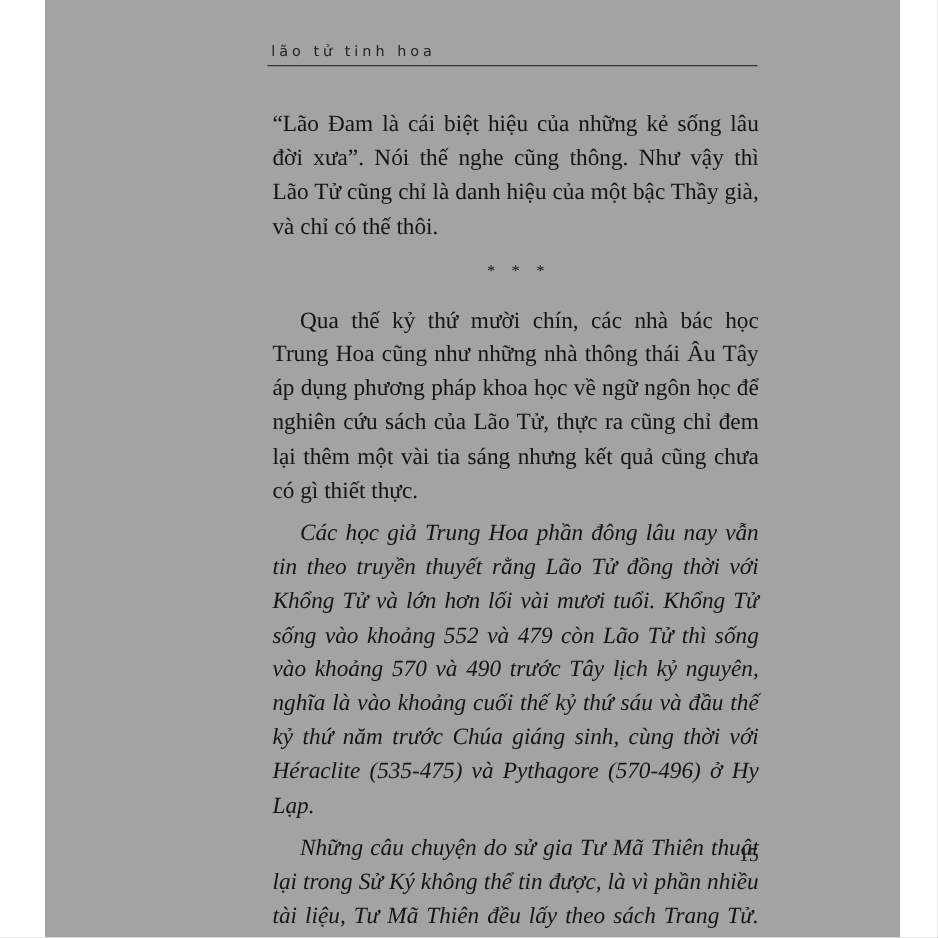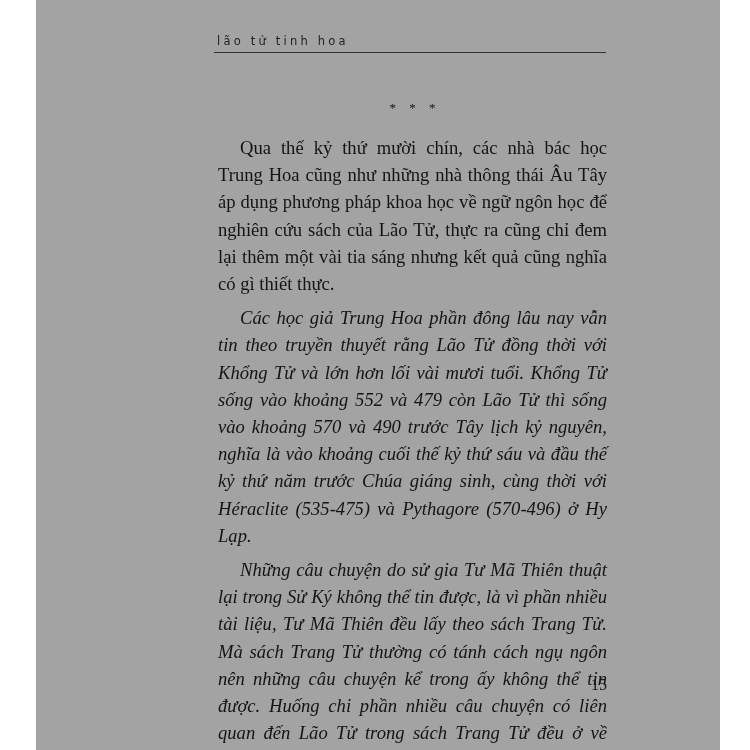--- a/index.html
+++ b/index.html
@@ -93,24 +93,25 @@
 <body>
 
 <div class="page">
 
   <div class="running-header">
     <span class="running-header-title">lão tử tinh hoa</span>
     <div class="header-rule"></div>
   </div>
 
   <div class="body-text">
+    <p class="para">“Lão Đam là cái biệt hiệu của những kẻ sống lâu đời xưa”. Nói thế nghe cũng thông. Như vậy thì Lão Tử cũng chỉ là danh hiệu của một bậc Thầy già, và chỉ có thế thôi.</p>
 
     <div class="separator">* * *</div>
 
-    <p class="para indent">Qua thế kỷ thứ mười chín, các nhà bác học Trung Hoa cũng như những nhà thông thái Âu Tây áp dụng phương pháp khoa học về ngữ ngôn học để nghiên cứu sách của Lão Tử, thực ra cũng chỉ đem lại thêm một vài tia sáng nhưng kết quả cũng nghĩa có gì thiết thực.</p>
+    <p class="para indent">Qua thế kỷ thứ mười chín, các nhà bác học Trung Hoa cũng như những nhà thông thái Âu Tây áp dụng phương pháp khoa học về ngữ ngôn học để nghiên cứu sách của Lão Tử, thực ra cũng chỉ đem lại thêm một vài tia sáng nhưng kết quả cũng chưa có gì thiết thực.</p>
 
     <p class="para indent">Các học giả Trung Hoa phần đông lâu nay vẫn tin theo truyền thuyết rằng Lão Tử đồng thời với Khổng Tử và lớn hơn lối vài mươi tuổi. Khổng Tử sống vào khoảng 552 và 479 còn Lão Tử thì sống vào khoảng 570 và 490 trước Tây lịch kỷ nguyên, nghĩa là vào khoảng cuối thế kỷ thứ sáu và đầu thế kỷ thứ năm trước Chúa giáng sinh, cùng thời với Héraclite (535-475) và Pythagore (570-496) ở Hy Lạp.</p>
 
     <p class="para indent">Những câu chuyện do sử gia Tư Mã Thiên thuật lại trong Sử Ký không thể tin được, là vì phần nhiều tài liệu, Tư Mã Thiên đều lấy theo sách Trang Tử. Mà sách Trang Tử thường có tánh cách ngụ ngôn nên những câu chuyện kể trong ấy không thể tin được. Huống chi phần nhiều câu chuyện có liên quan đến Lão Tử trong sách Trang Tử đều ở về phần “Ngoại thiên”, tức là thiên mà</p>
   </div>
 
   <div class="page-number">15</div>
 
 </div>
 

